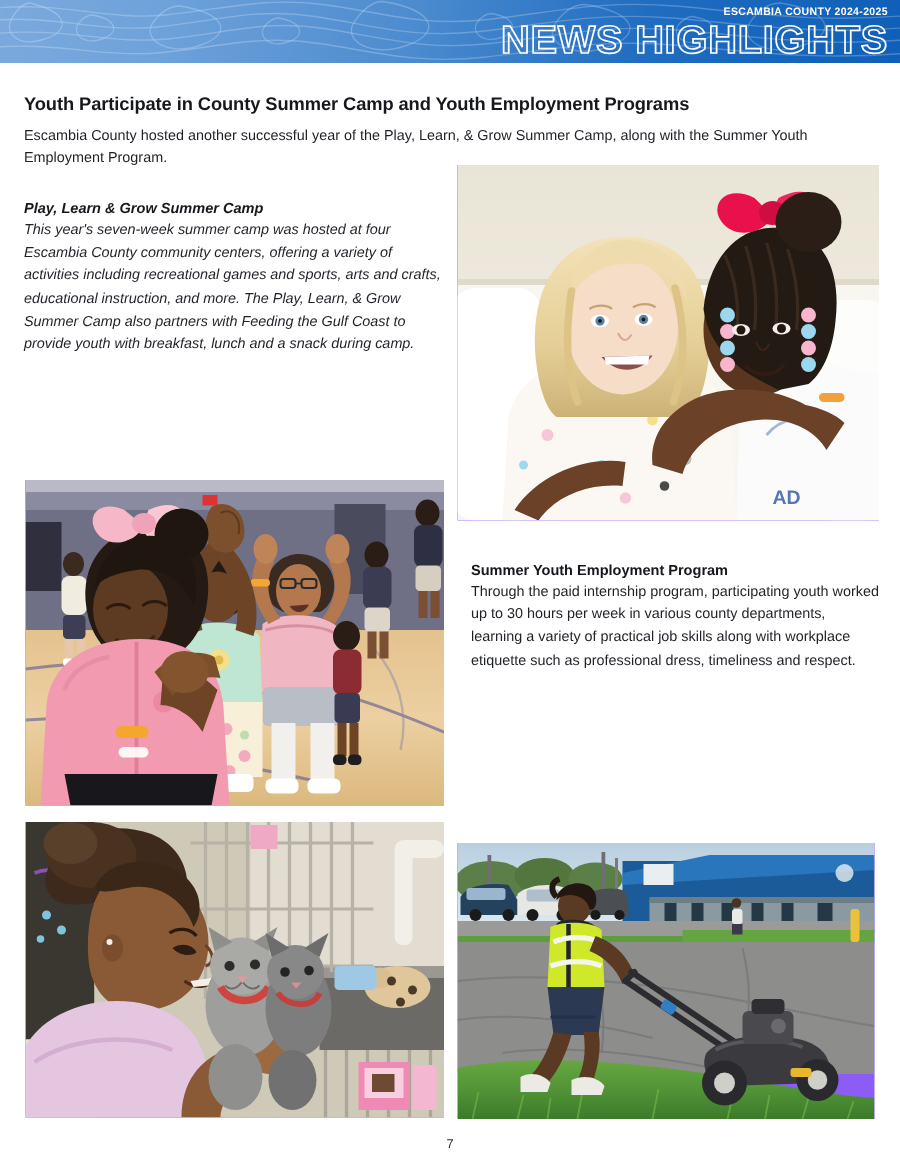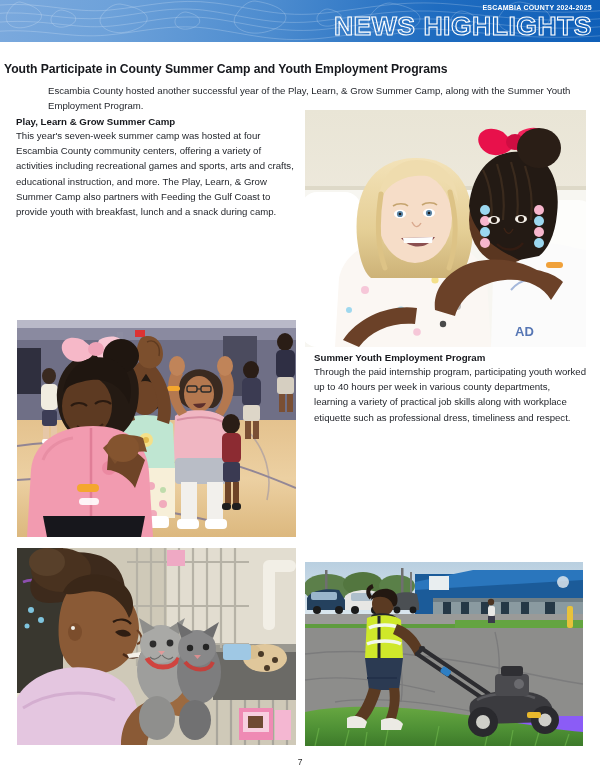--- a/index.html
+++ b/index.html
@@ -51,44 +51,44 @@
     white-space: nowrap;
     font-family: "Liberation Sans", sans-serif;
     transform: scaleX(1.02);
     transform-origin: right center;
   }
 
   
   .content { position: absolute; left: 0; top: 42px; width: 600px; }
 
   .headline {
-    position: absolute; left: 4px; top: 12px; width: 570px;
+    position: absolute; left: 16px; top: 12px; width: 570px;
     font-size: 12.2px; font-weight: bold; color: #16181d;
     letter-spacing: -0.05px;
   }
   .intro {
     position: absolute; left: 16px; top: 31px; width: 542px;
-    font-size: 9.6px; color: #1e2127; line-height: 15px; margin-left: 32px;
+    font-size: 9.6px; color: #1e2127; line-height: 15px;
   }
 
   .subhead {
     font-size: 9.7px; font-weight: bold; color: #16181d;
     margin: 0 0 1px 0;
   }
   .para {
     font-size: 9.6px; color: #1e2127; line-height: 15.2px;
     margin: 0;
   }
   .para + .para { margin-top: 14px; }
 
   .col-left-text {
-    position: absolute; left: 16px; top: 74px; width: 283px;
+    position: absolute; left: 16px; top: 92px; width: 283px; font-style: italic;
   }
   .col-right-text {
-    position: absolute; left: 314px; top: 310px; width: 272px;
+    position: absolute; left: 314px; top: 333px; width: 272px;
   }
 
   
   .photo {
     position: absolute;
     overflow: hidden;
     background: #8b5cf6;
   }
   .photo svg { display: block; width: 100%; height: 100%; }
 
@@ -137,21 +137,21 @@
 
     <p class="intro">Escambia County hosted another successful year of the Play, Learn, &amp; Grow Summer Camp, along with the Summer Youth Employment Program.</p>
 
     <div class="col-left-text">
       <div class="subhead">Play, Learn &amp; Grow Summer Camp</div>
       <p class="para">This year's seven-week summer camp was hosted at four Escambia County community centers, offering a variety of activities including recreational games and sports, arts and crafts, educational instruction, and more. The Play, Learn, &amp; Grow Summer Camp also partners with Feeding the Gulf Coast to provide youth with breakfast, lunch and a snack during camp.</p>
     </div>
 
     <div class="col-right-text">
       <div class="subhead">Summer Youth Employment Program</div>
-      <p class="para">Through the paid internship program, participating youth worked up to 40 hours per week in various county departments, learning a variety of practical job skills along with workplace etiquette such as professional dress, timeliness and respect.</p>
+      <p class="para">Through the paid internship program, participating youth worked up to 30 hours per week in various county departments, learning a variety of practical job skills along with workplace etiquette such as professional dress, timeliness and respect.</p>
     </div>
   </div>
 
   <div class="photo" id="photo-girls">
     <svg viewBox="0 0 281 237" preserveAspectRatio="none">
       <defs>
         <linearGradient id="wallG" x1="0" y1="0" x2="0" y2="1">
           <stop offset="0%" stop-color="#e9e5d6"></stop>
             <stop offset="55%" stop-color="#efeade"></stop>
             <stop offset="100%" stop-color="#f4f1e8"></stop>

